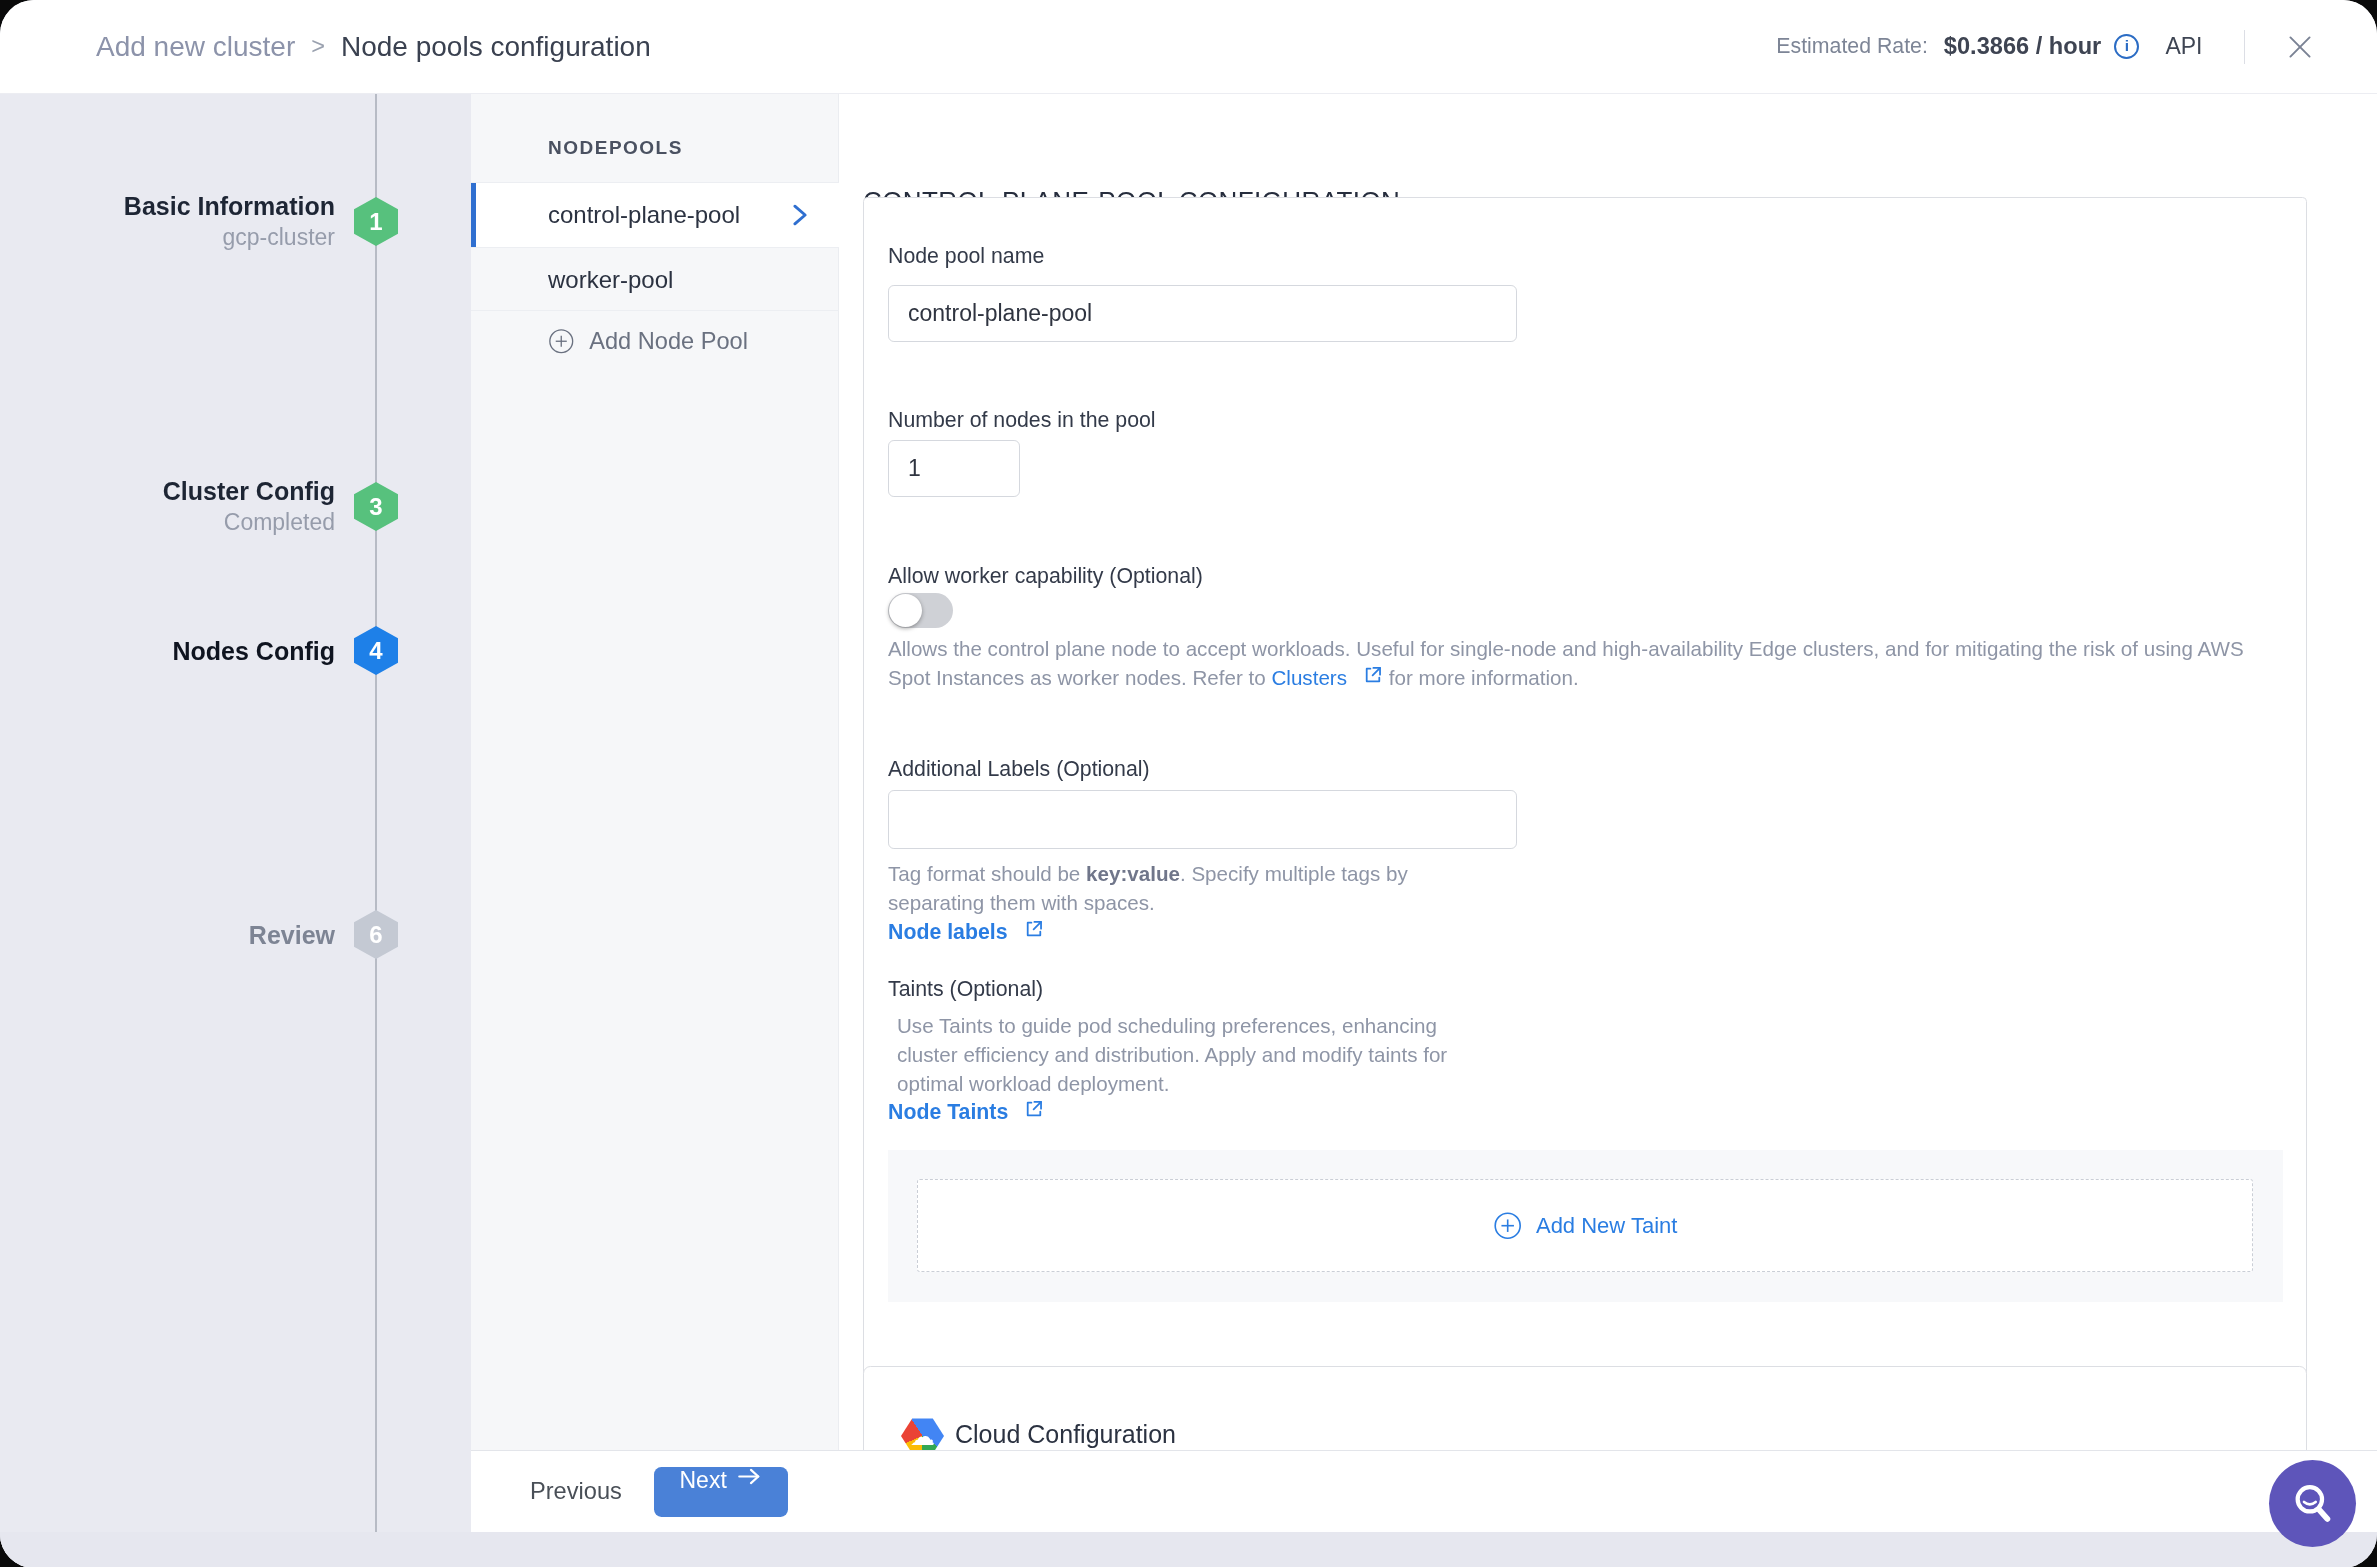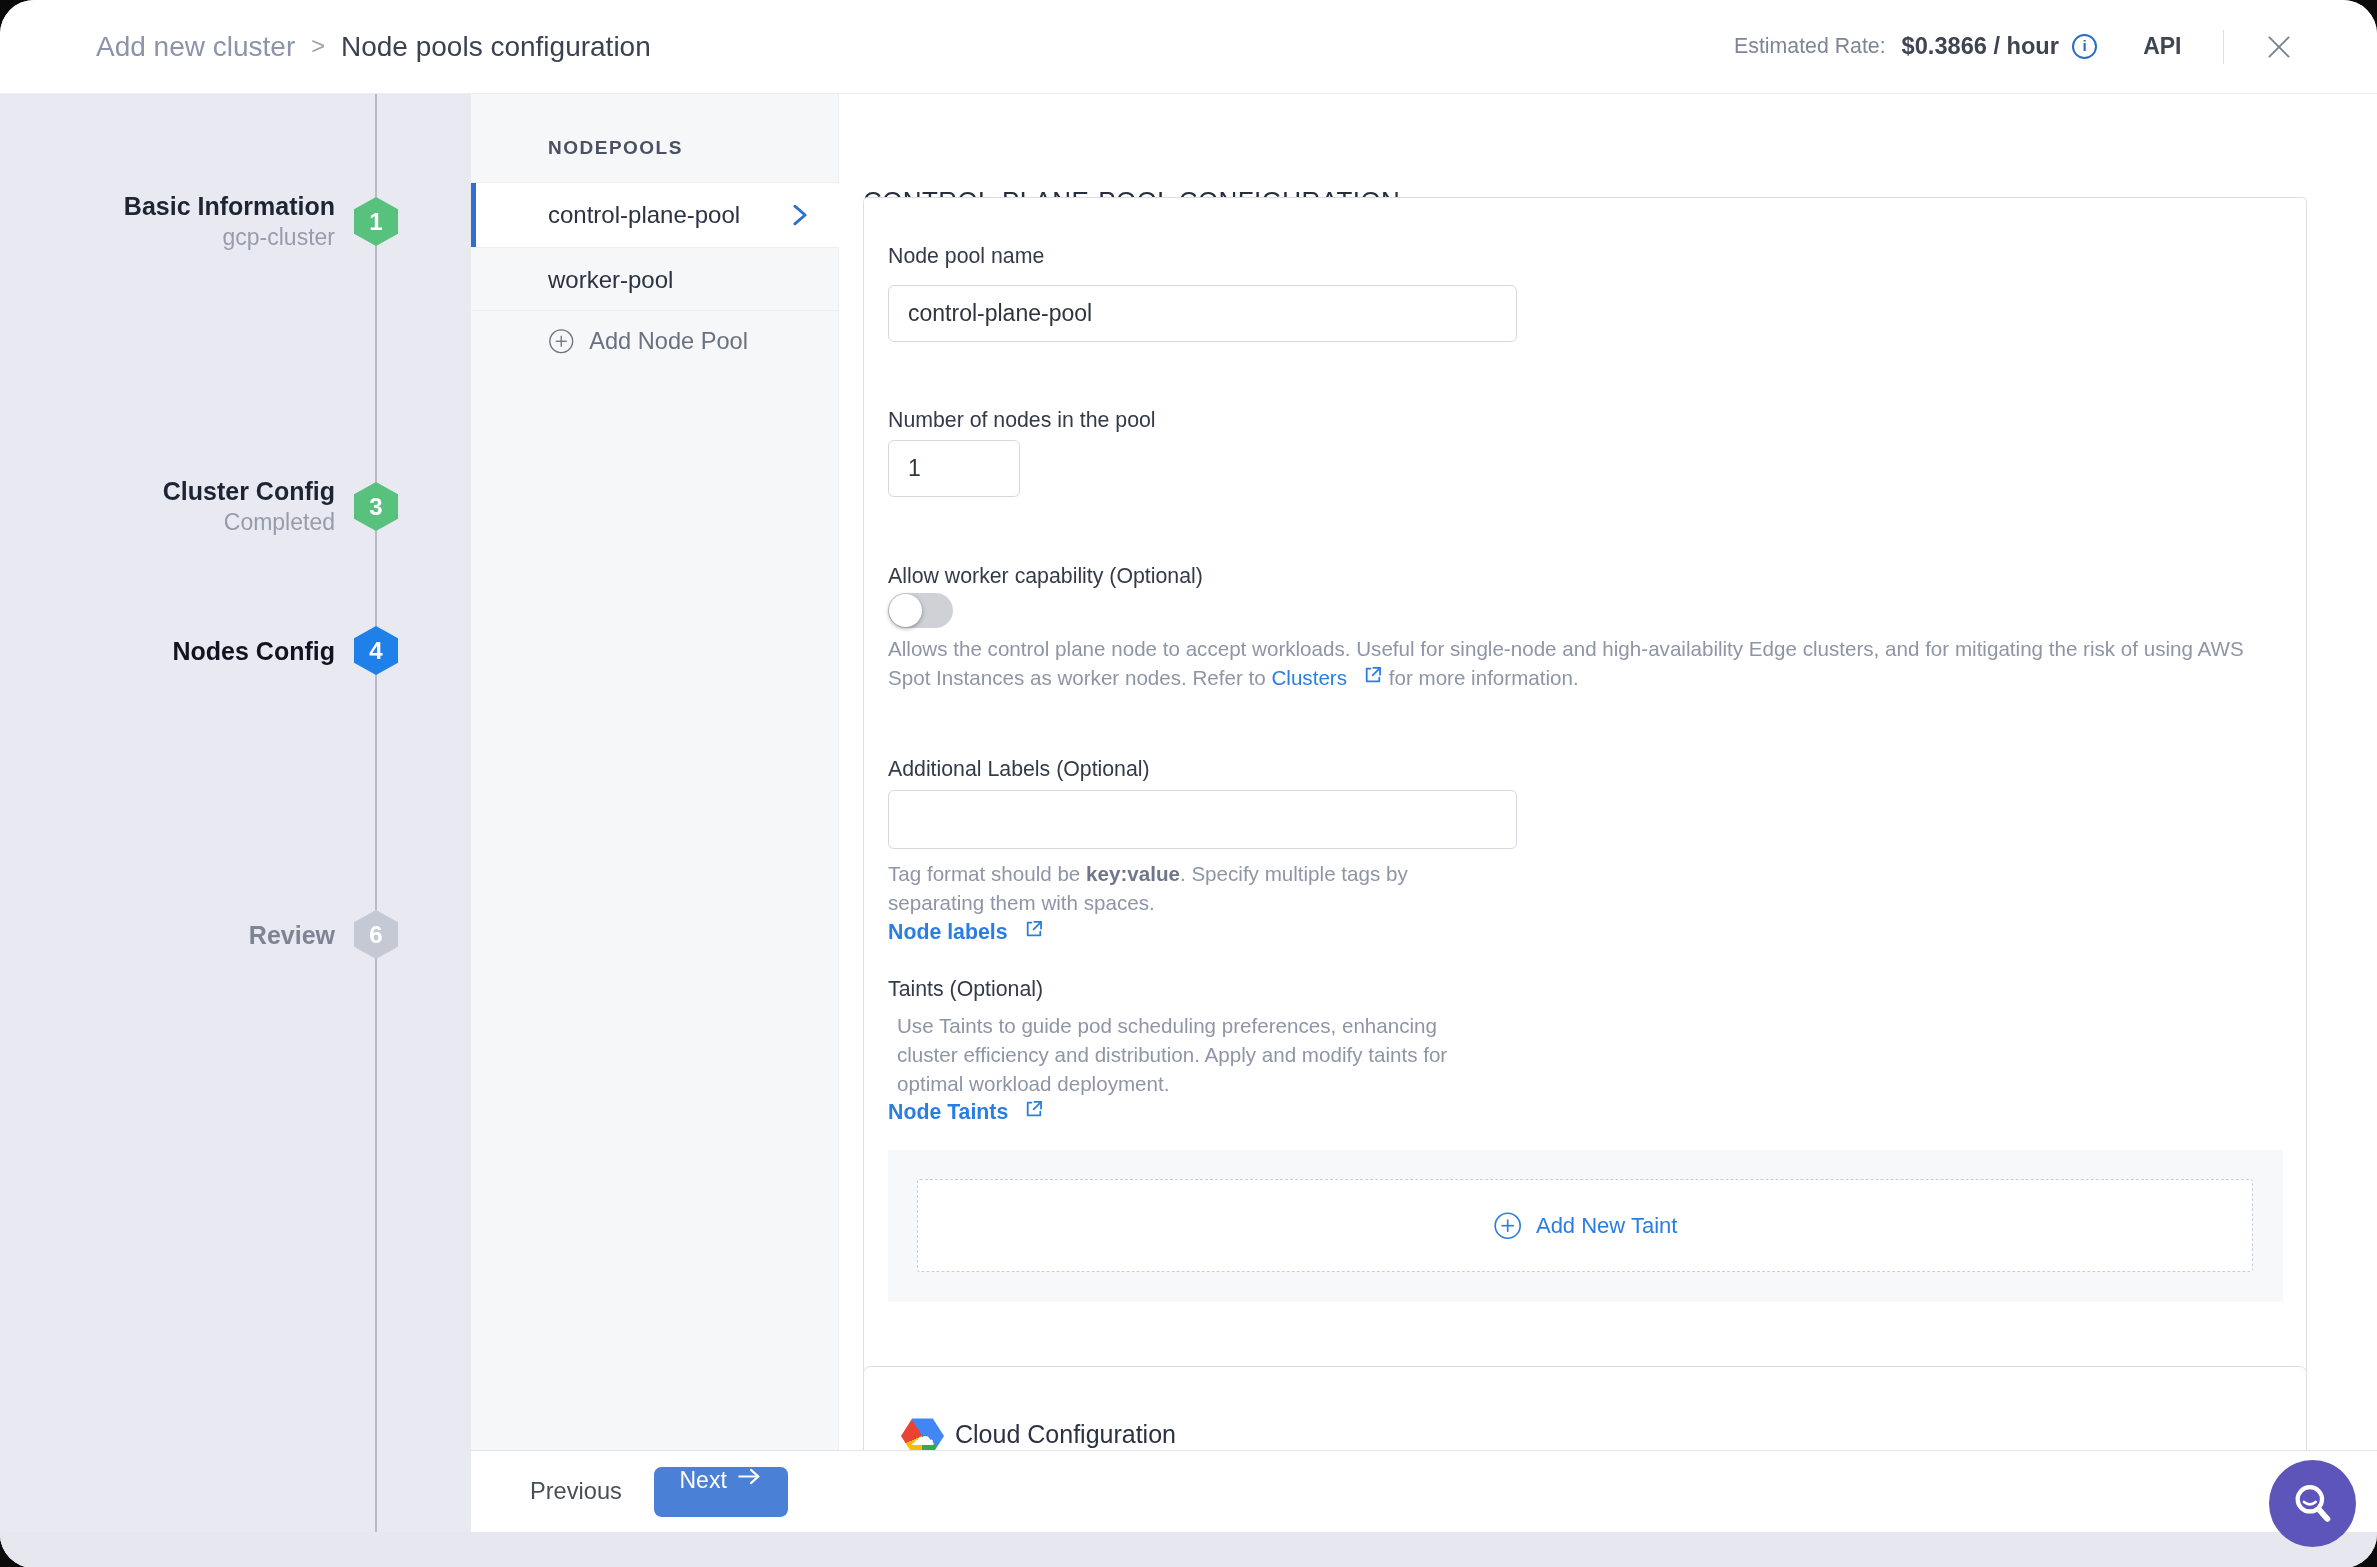--- a/index.html
+++ b/index.html
@@ -7,35 +7,35 @@
   body { font-family:"Liberation Sans", sans-serif; }
   .window {
     position:relative; width:2377px; height:1568px;
     background:#e9eaf1; border-radius:34px; overflow:hidden;
   }
   
   .header {
     position:absolute; left:0; top:0; width:2377px; height:94px;
     background:#ffffff; border-bottom:1.5px solid #ecedf2;
     display:flex; justify-content:space-between;
-    padding:0 84px 0 96px; z-index:30;
+    padding:0 63px 0 96px; z-index:30;
   }
   .crumbs { display:flex; align-items:center; gap:16px; }
   .crumb-primary { font-size:28px; font-weight:500; color:#8c93aa; }
   .crumb-sep { font-size:23.6px; color:#9aa1af; }
   .crumb-secondary { font-size:28px; font-weight:500; color:#3a4150; }
   .header-right { display:flex; align-items:center; }
   .est-label { font-size:21.3px; color:#7d8596; margin-right:16px; }
   .est-value { font-size:23.6px; font-weight:700; color:#3e4452; }
   .info-icon {
     width:25px; height:25px; border:2.2px solid #2b6cc4; border-radius:50%;
     color:#2b6cc4; font-size:15.5px; font-weight:700; line-height:20.6px;
     text-align:center; margin-left:13.2px; cursor:pointer;
   }
-  .api { font-size:23px; color:#3e4553; margin-left:46px; cursor:pointer;font-weight:bold; }
+  .api { font-size:23px; color:#3e4553; margin-left:26px; cursor:pointer; }
   .vdivider { width:1.5px; height:34px; background:#dcdee5; margin:0 41px; }
   .close-x { width:28px; height:28px; cursor:pointer; }
   .close-x svg { width:28px; height:28px; stroke:#7a8294; stroke-width:2.6; }
   
   .sidebar { position:absolute; left:0; top:94px; width:471px; height:1474px; background:#e9eaf1; z-index:5; }
   .stepper-line { position:absolute; left:375px; top:94px; width:2.2px; height:1474px; background:#b7bbc5; z-index:6; }
   .step { position:absolute; left:0; width:471px; height:49px; z-index:7; }
   .step-s1 { top:197px; } .step-s2 { top:339px; } .step-s3 { top:482px; }
   .step-s4 { top:626px; } .step-s5 { top:766px; } .step-s6 { top:910px; }
   .step-label { position:absolute; right:136px; top:50%; transform:translateY(-50%); text-align:right; width:309px; }

